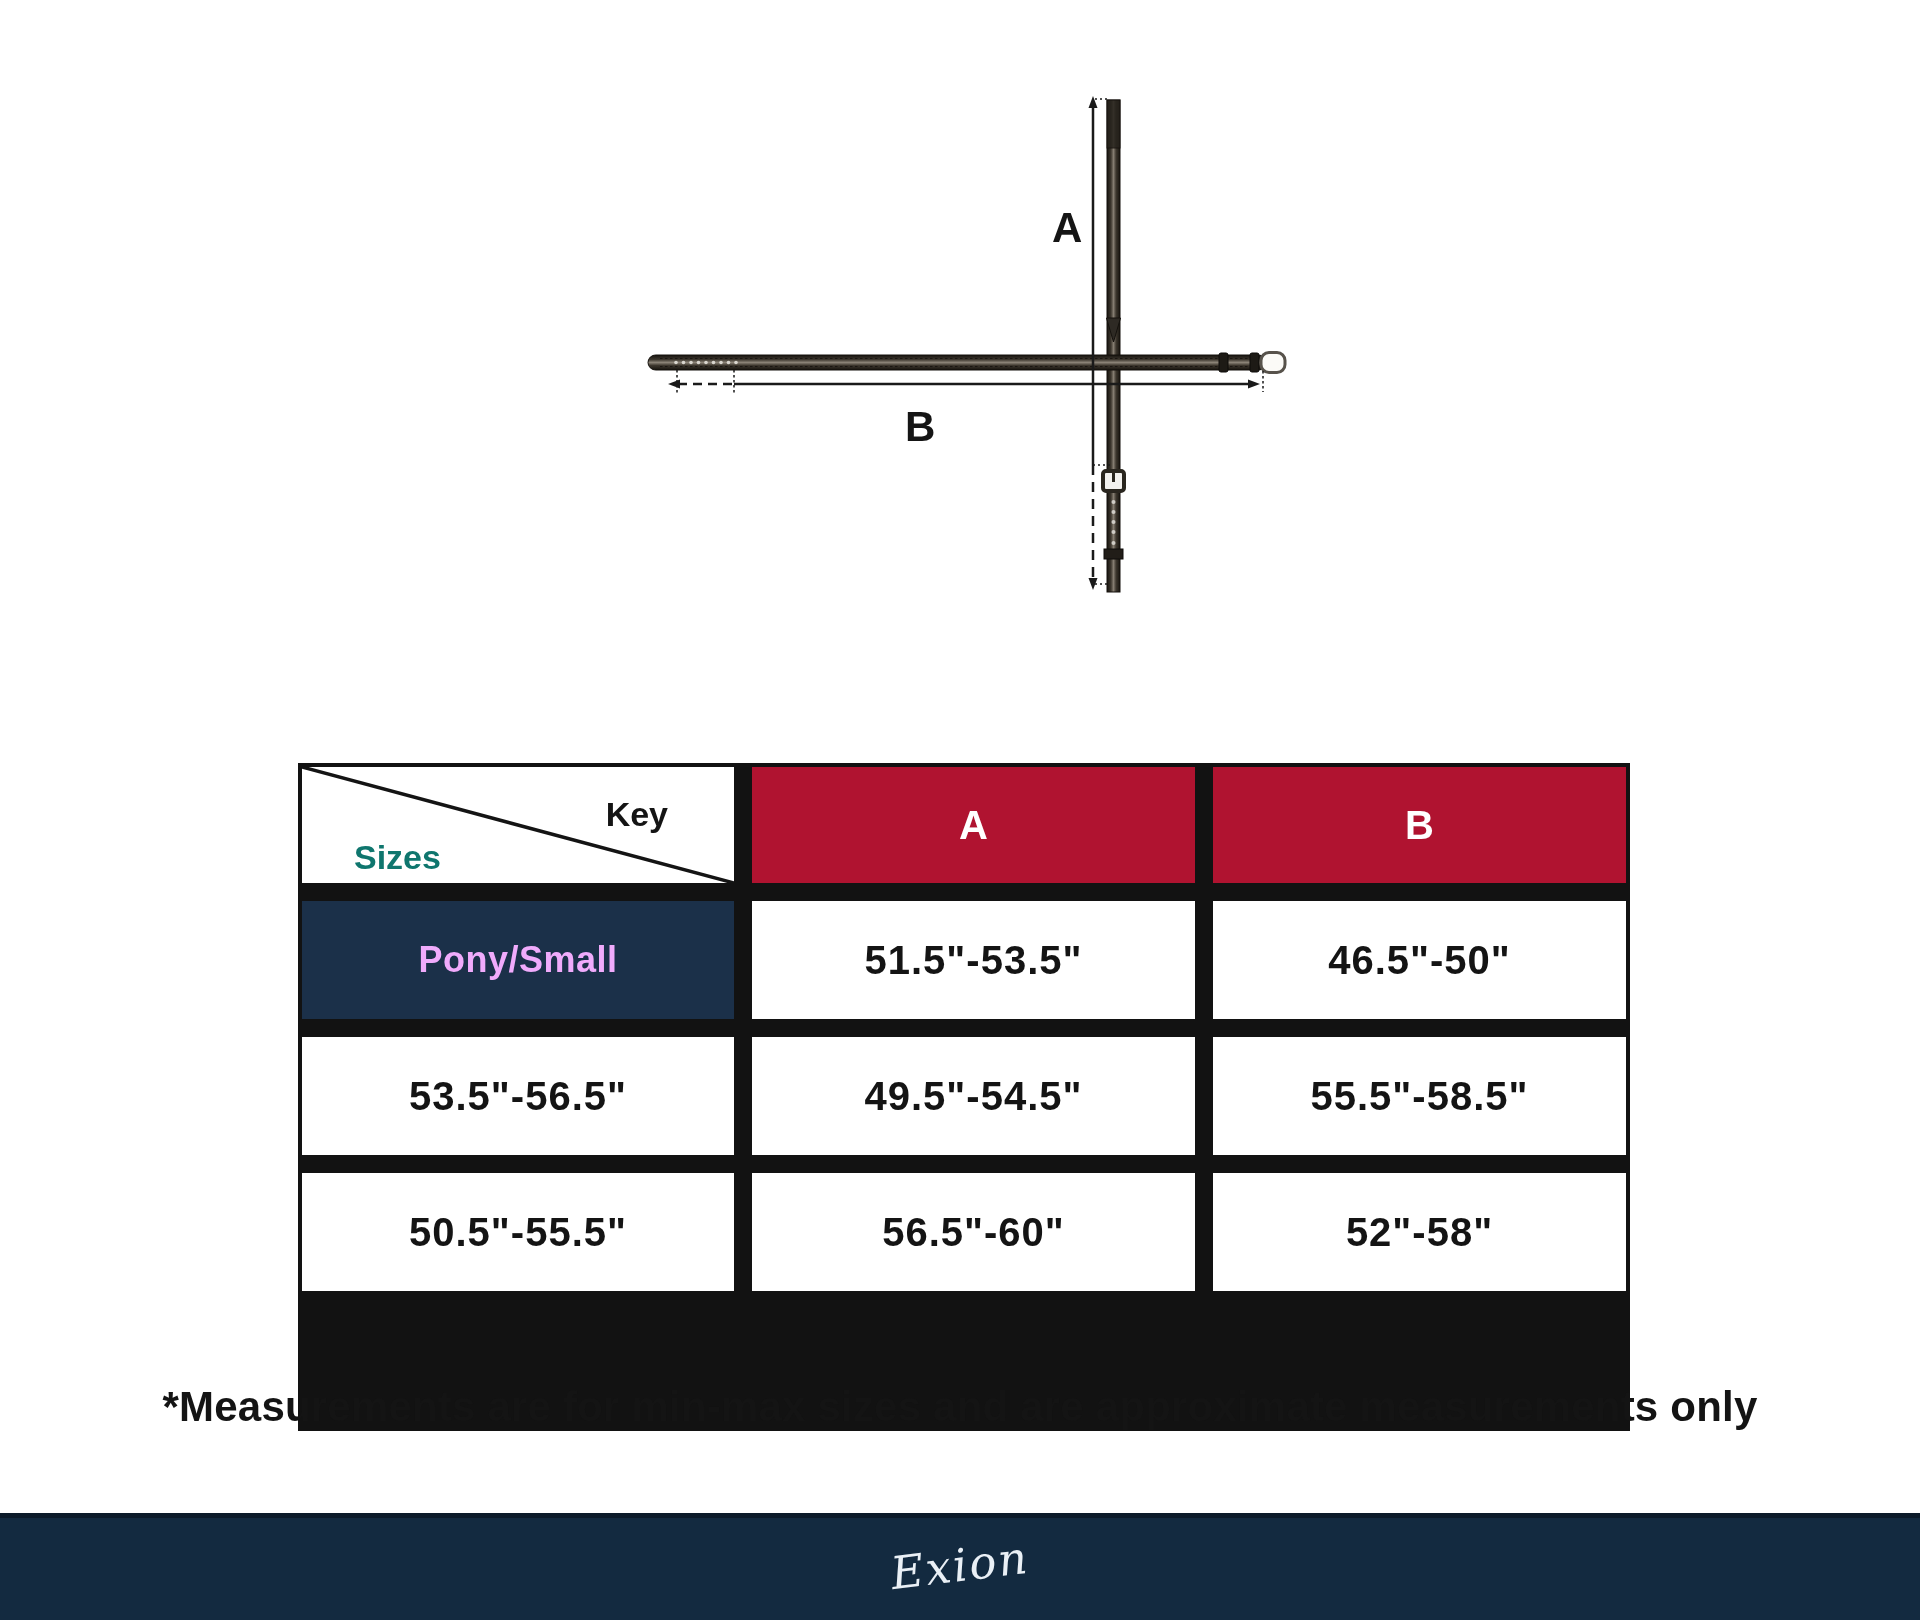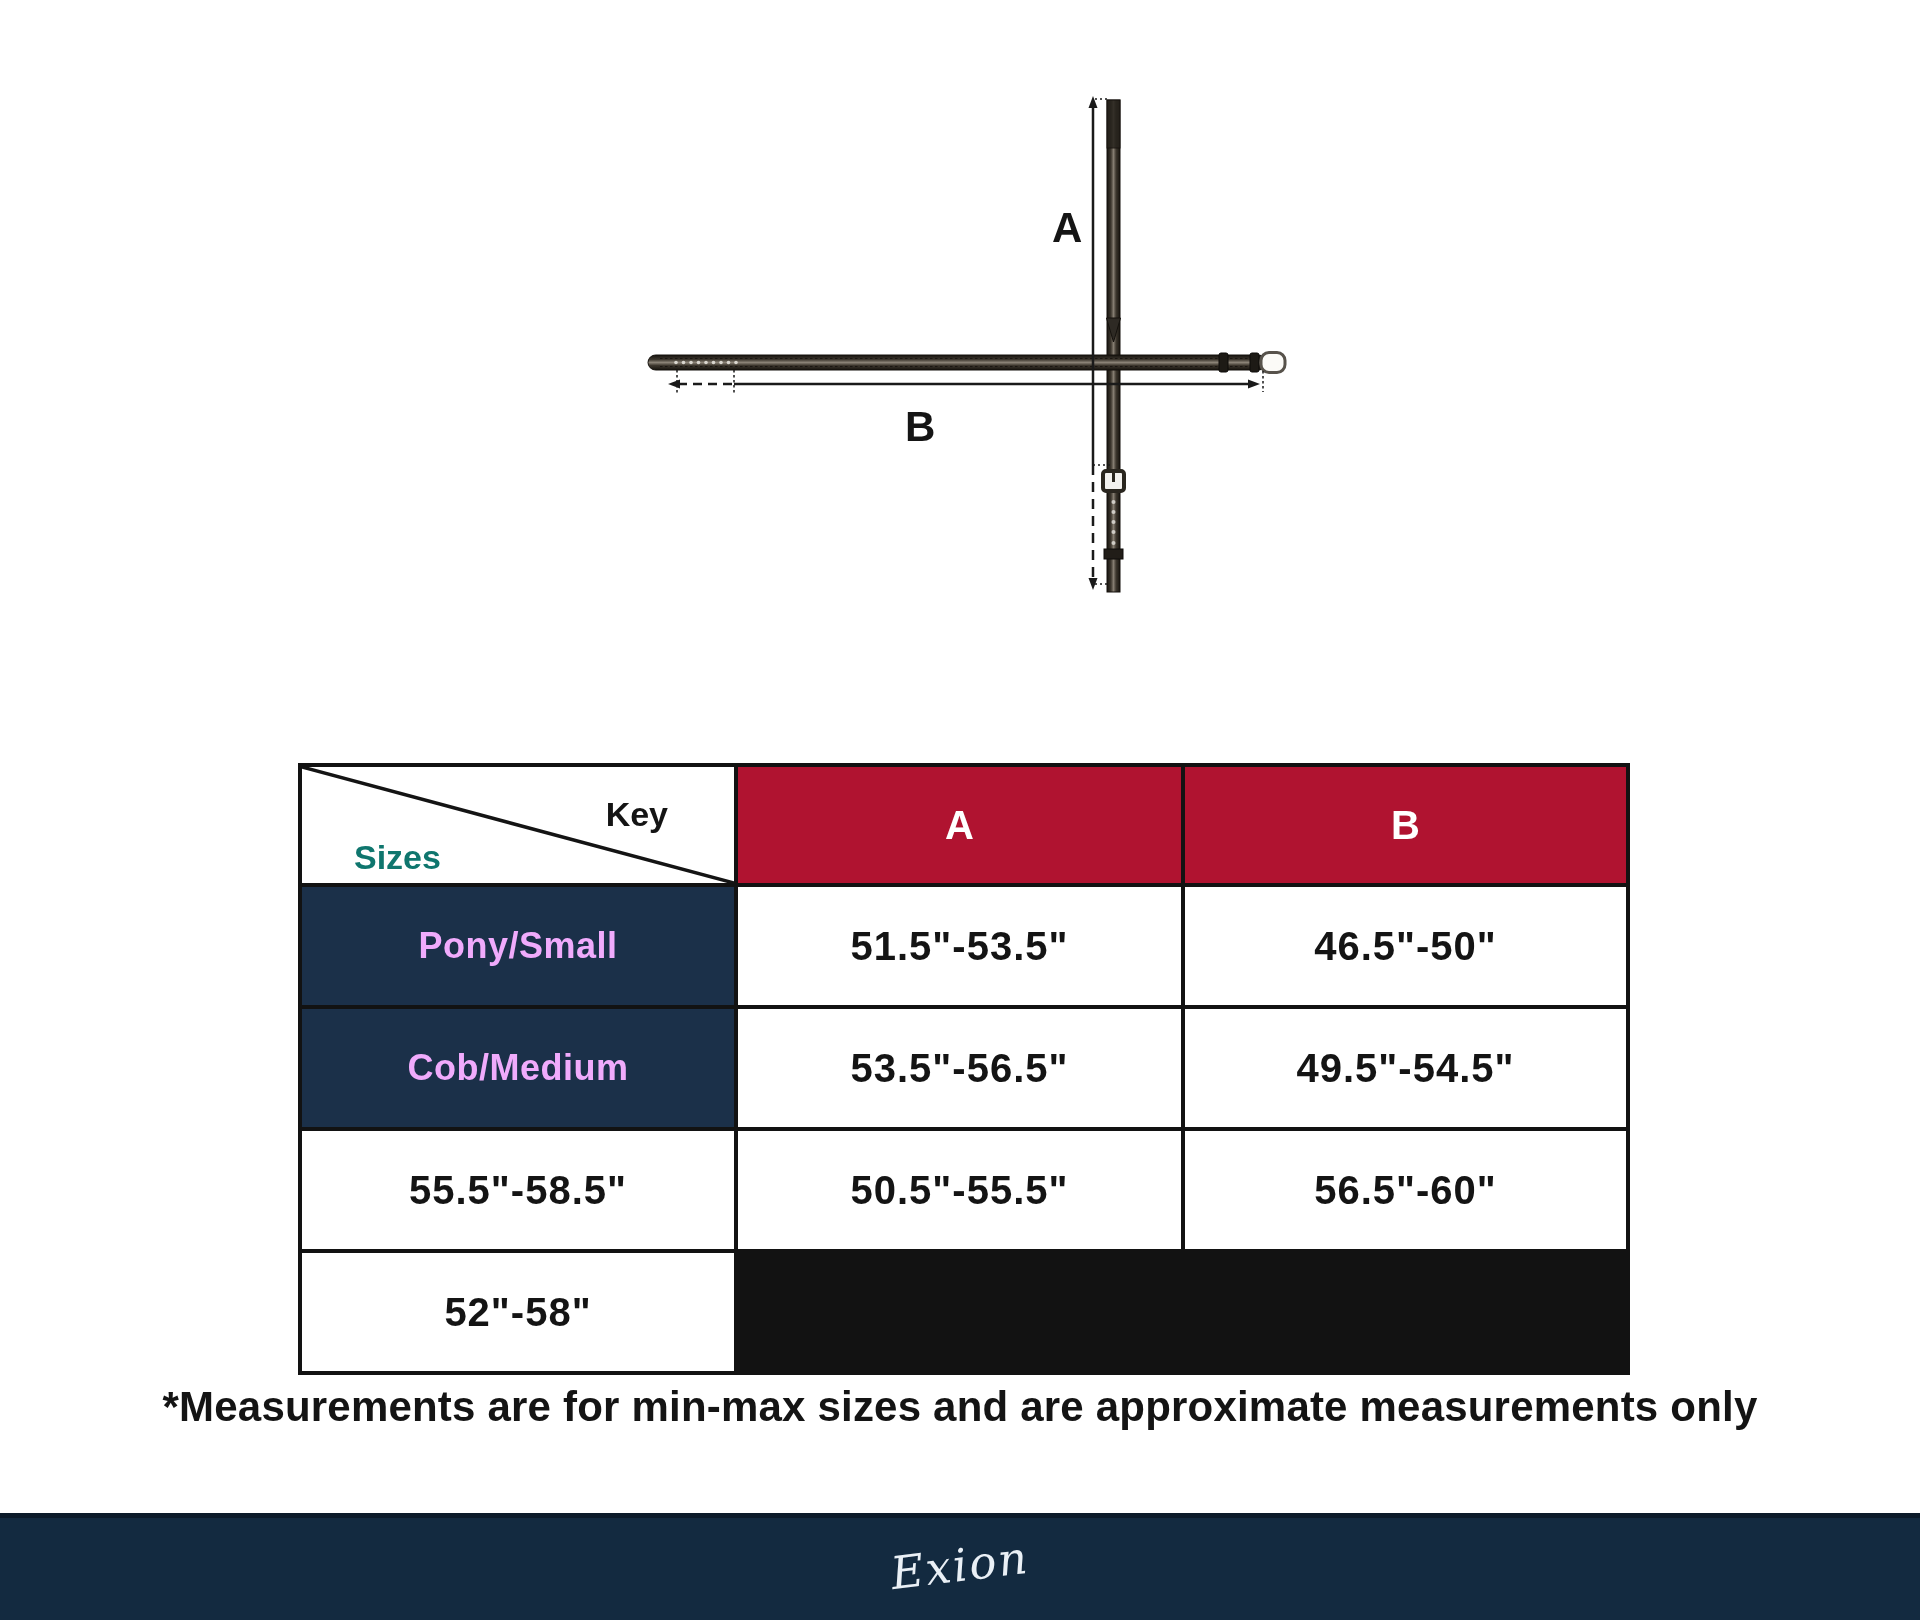--- a/index.html
+++ b/index.html
@@ -40,21 +40,21 @@
 
   
   .size-table{
     position:absolute;left:298px;top:763px;
     width:1332px;
     background:#121212;
     padding:4px;
     display:grid;
     grid-template-columns:432px 443px auto;
     grid-template-rows:116px repeat(4,118px);
-    gap:4px;
+    gap:18px;
   }
   .cell{
     display:flex;align-items:center;justify-content:center;
     text-align:center;
   }
   .cell.head{
     background:var(--red,#B01330);
     color:#ffffff;font-size:40px;font-weight:700;
   }
   .cell.size{
@@ -195,21 +195,20 @@
       <span class="corner-key">Key</span>
       <span class="corner-sizes">Sizes</span>
     </div>
     <div class="cell head">A</div>
     <div class="cell head">B</div>
 
     <div class="cell size">Pony/Small</div>
     <div class="cell val">51.5"-53.5"</div>
     <div class="cell val">46.5"-50"</div>
 
-    <div class="cell size">Cob/Medium</div>
     <div class="cell val">53.5"-56.5"</div>
     <div class="cell val">49.5"-54.5"</div>
 
     <div class="cell val">55.5"-58.5"</div>
     <div class="cell val">50.5"-55.5"</div>
 
     <div class="cell val">56.5"-60"</div>
     <div class="cell val">52"-58"</div>
   </div>
 

